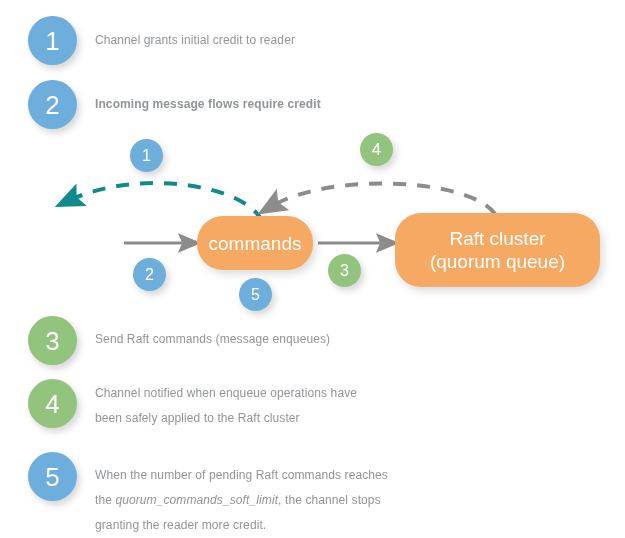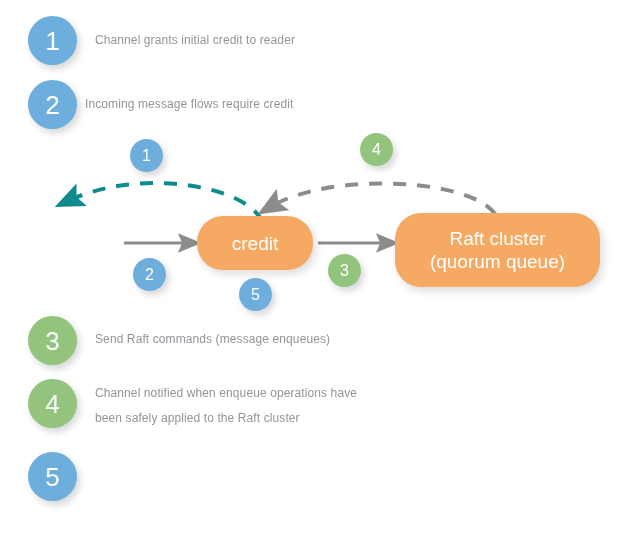--- a/index.html
+++ b/index.html
@@ -91,21 +91,21 @@
 </style>
 </head>
 <body>
 
 <div class="canvas">
 
   <div class="bullet blue lg" style="left:28px; top:16px;">1</div>
   <div class="legend-text" style="left:95px; top:28px; width:480px;">Channel grants initial credit to reader</div>
 
   <div class="bullet blue lg" style="left:28px; top:80px;">2</div>
-  <div class="legend-text" style="left:85px; top:92px; width:480px;">Incoming message flows require credit</div>
+  <div class="legend-text" style="left:95px; top:92px; width:480px;font-weight:bold;">Incoming message flows require credit</div>
 
   <svg class="arrows" viewBox="0 0 625 538">
     <defs>
       <marker id="head-gray" markerWidth="9" markerHeight="9" refX="3.2" refY="3.4" orient="auto" markerUnits="strokeWidth">
         <path d="M0,0.3 L7.4,3.4 L0,6.5 L1.4,3.4 Z" fill="#8c8c8c"></path>
       </marker>
       <marker id="head-teal" markerWidth="9" markerHeight="9" refX="3.2" refY="3.4" orient="auto" markerUnits="strokeWidth">
         <path d="M0,0.3 L7.4,3.4 L0,6.5 L1.4,3.4 Z" fill="#0f8b8d"></path>
       </marker>
     </defs>
@@ -113,21 +113,21 @@
     <line x1="124" y1="243" x2="188" y2="243" stroke="#8c8c8c" stroke-width="3.2" marker-end="url(#head-gray)"></line>
 
     <line x1="318" y1="243" x2="386" y2="243" stroke="#8c8c8c" stroke-width="3.2" marker-end="url(#head-gray)"></line>
 
     <path d="M 262 221 C 245 185 140 168 70 200" fill="none" stroke="#0f8b8d" stroke-width="4" stroke-dasharray="13 11" stroke-linecap="butt" marker-end="url(#head-teal)"></path>
 
     <path d="M 495 214 C 470 178 330 172 272 206" fill="none" stroke="#8c8c8c" stroke-width="4" stroke-dasharray="13 11" stroke-linecap="butt" marker-end="url(#head-gray)"></path>
   </svg>
 
 
-  <div class="node" style="left:197px; top:216px; width:116px; height:54px;">credit</div>
+  <div class="node" style="left:197px; top:216px; width:116px; height:54px;">commands</div>
 
   <div class="node" style="left:395px; top:213px; width:205px; height:74px; white-space:pre-line;">Raft cluster
 (quorum queue)</div>
 
   <div class="bullet blue sm" style="left:130px; top:139px;">1</div>
 
   <div class="bullet blue sm" style="left:133px; top:258px;">2</div>
 
   <div class="bullet green sm" style="left:328px; top:254px;">3</div>
 
@@ -136,14 +136,19 @@
   <div class="bullet blue sm" style="left:239px; top:278px;">5</div>
 
   <div class="bullet green lg" style="left:28px; top:316px;">3</div>
   <div class="legend-text" style="left:95px; top:327px; width:500px;">Send Raft commands (message enqueues)</div>
 
   <div class="bullet green lg" style="left:28px; top:379px;">4</div>
   <div class="legend-text" style="left:95px; top:381px; width:510px;">Channel notified when enqueue operations have
 been safely applied to the Raft cluster</div>
 
   <div class="bullet blue lg" style="left:28px; top:452px;">5</div>
+  <div class="legend-text" style="left:95px; top:438px; width:525px;">
+    <span>When the number of pending Raft commands reaches
+the </span><em>quorum_commands_soft_limit</em><span>, the channel stops
+granting the reader more credit.</span>
+  </div>
 
 </div>
 
 </body></html>

